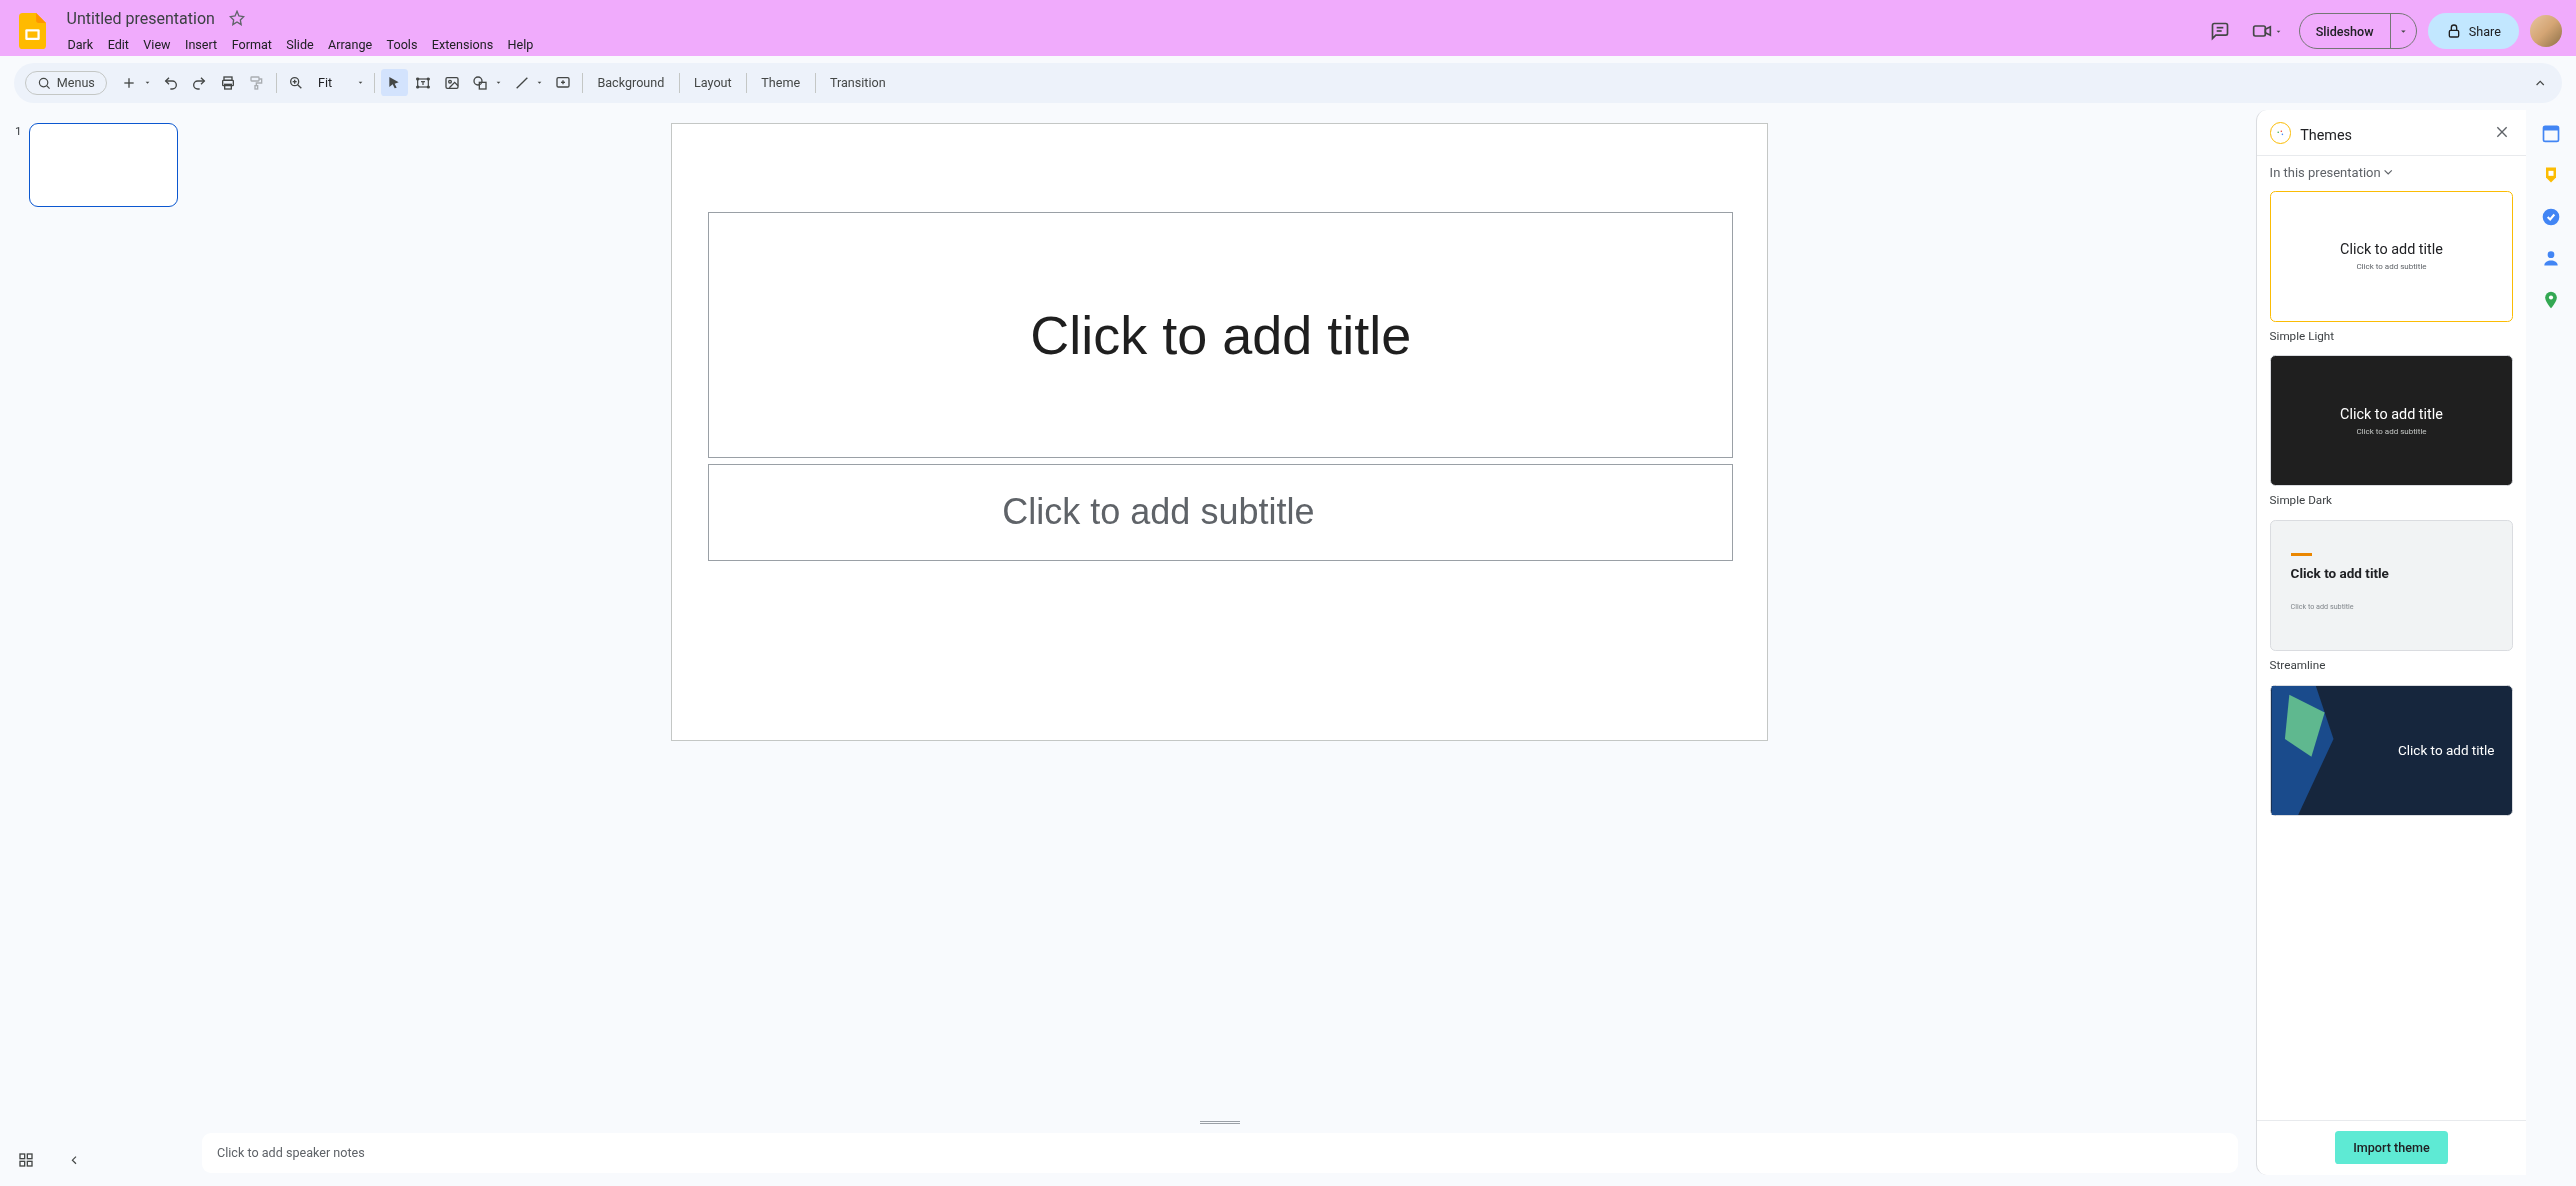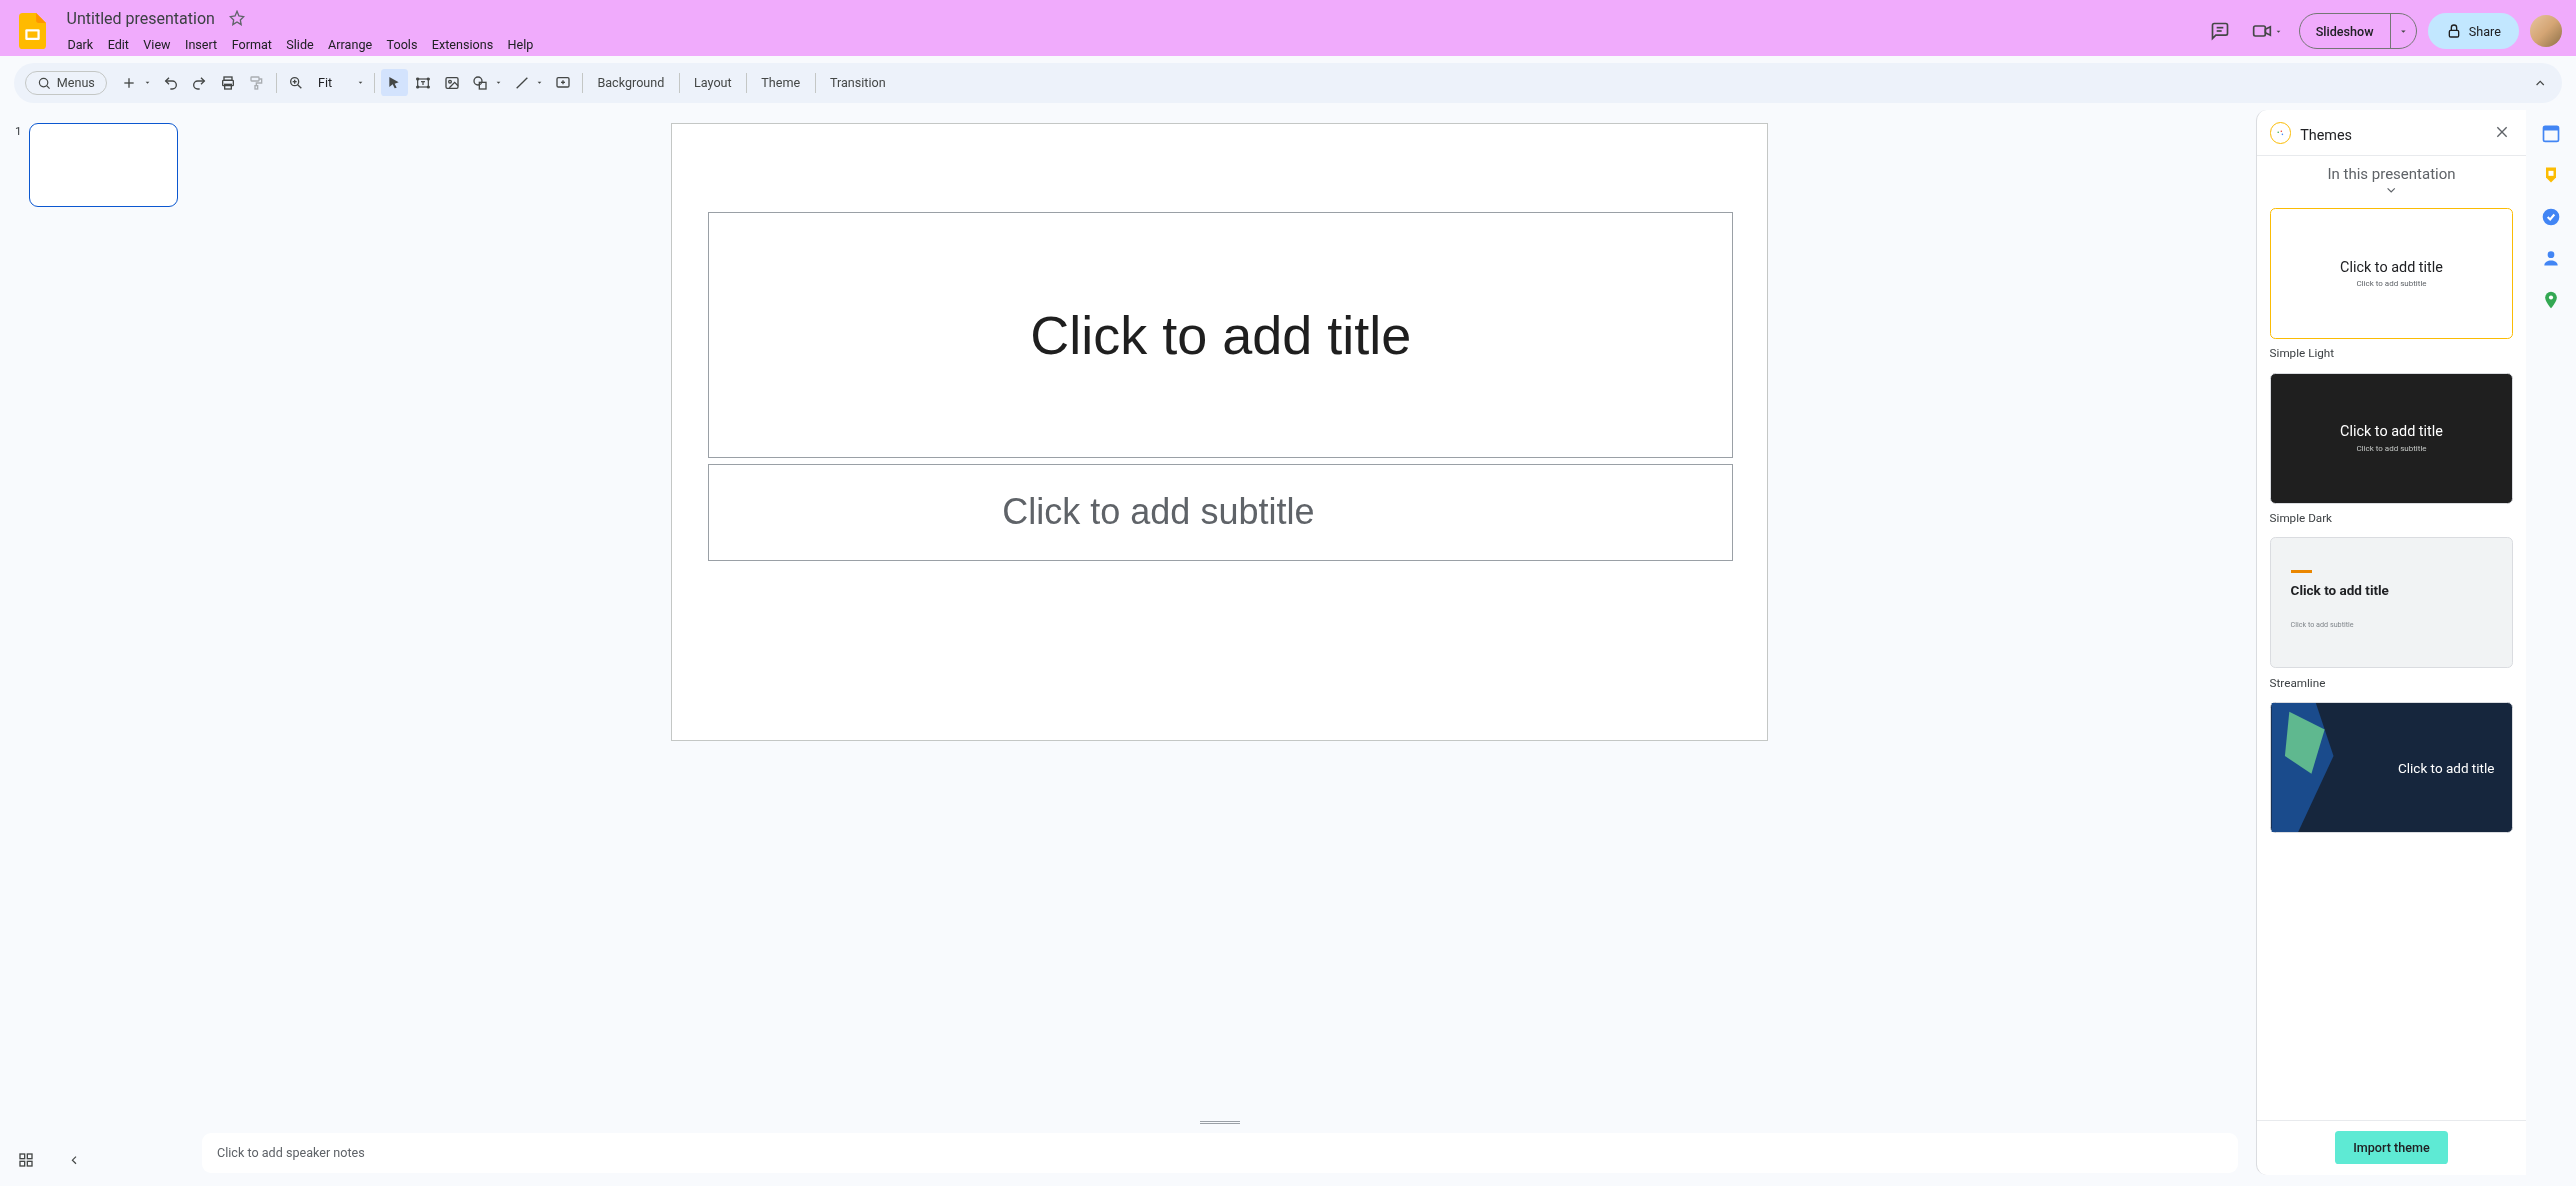--- a/index.html
+++ b/index.html
@@ -130,21 +130,21 @@
   border-bottom: 0.9px solid #e8eaed;
 }
 .themes-icon {
   width: 21.6px; height: 21.6px; border-radius: 50%; border: 1.8px solid #fbbc04;
   display: flex; align-items: center; justify-content: center; position: relative;
 }
 .themes-title { font-size: 14.4px; font-weight: 400; flex: 1; }
 .themes-close { cursor: pointer; color: #5f6368; padding: 3.6px; }
 .themes-sub {
   display: flex; align-items: center; 
-  padding: 9px 12.6px; font-size: 15px; color: #5f6368; cursor: pointer; flex-direction: column;
+  padding: 9px 12.6px; font-size: 13px; color: #5f6368; cursor: pointer;
 }
 .themes-list { flex: 1; overflow-y: auto; padding: 1.8px 12.6px 12.6px 12.6px; position:relative; }
 .themes-list::-webkit-scrollbar { width: 9px; }
 .themes-list::-webkit-scrollbar-thumb { background:#dadce0; border-radius:5.4px; }
 .theme-item { margin-bottom: 12.6px; cursor: pointer; }
 .theme-preview {
   width: 100%; height: 131px; border: 0.9px solid #dadce0; border-radius: 5.4px;
   background: #fff; display: flex; flex-direction: column; align-items: center; justify-content: center;
   position: relative;
 }

